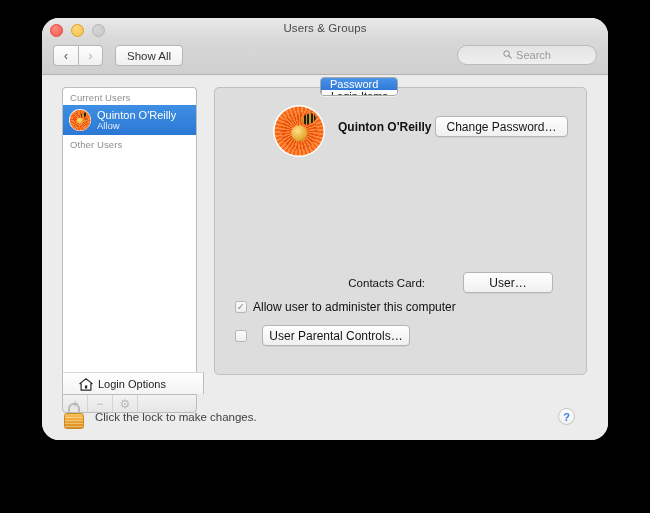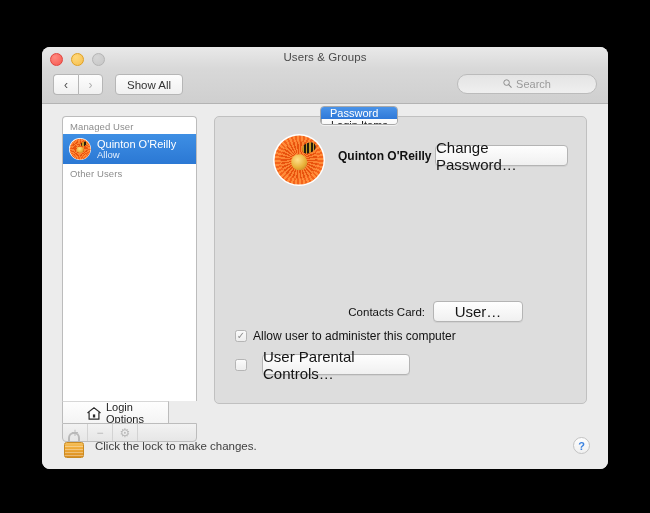--- a/index.html
+++ b/index.html
@@ -21,24 +21,23 @@
   }
 
   
   .window {
     position: absolute;
     left: 42px;
     top: 18px;
     width: 566px;
     height: 422px;
     background: #ececec;
-    border-radius: 8px;
+    border-radius: 17px;
     overflow: hidden;
     box-shadow: 0 3px 14px rgba(0,0,0,0.55);
-    margin-top: 29px;
   }
 
   
   .titlebar {
     position: relative;
     height: 22px;
     background: linear-gradient(to bottom, #e9e9e9 0%, #d8d8d8 100%);
     border-bottom: 0px solid #c2c2c2;
   }
   .traffic {
@@ -250,31 +249,31 @@
     background: repeating-linear-gradient(115deg, #241c11 0px, #241c11 2px, #c89a23 2px, #c89a23 3.4px);
     transform: rotate(-25deg);
     z-index: 3;
   }
 
   
   .loginopts {
     position: absolute;
     left: 20px;
     top: 297px;
-    width: 107px;
+    width: 142px;
     height: 22px;
     background: linear-gradient(to bottom, #fefefe, #f4f4f4);
     border: 1px solid #bcbcbc;
     border-top: 1px solid #d7d7d7;
     border-bottom: none;
     box-sizing: border-box;
     display: flex;
     align-items: center;
     gap: 5px;
-    padding-left: 24px;
+    padding-left: 16px;
   }
   .home-icon {
     position: relative;
     width: 14px; height: 13px;
     flex: 0 0 14px;
   }
   .loginopts-label { font-size: 11px; color: #1d1d1d; }
 
   .btnstrip {
     position: absolute;
@@ -362,21 +361,21 @@
     top: 32px;
     font-size: 12px;
     font-weight: bold;
     color: #101010;
   }
 
   .btn {
     background: linear-gradient(to bottom, #fefefe, #f0f0f0);
     border: 1px solid #b4b4b4;
     border-radius: 4px;
-    font-size: 15px;
+    font-size: 12px;
     color: #151515;
     display: flex;
     align-items: center;
     justify-content: center;
     box-sizing: border-box;
     box-shadow: 0 1px 0 rgba(0,0,0,0.05);
   }
 
   .btn-change-pw {
     position: absolute;
@@ -385,20 +384,21 @@
     width: 133px;
     height: 21px;
   }
 
   .row-contacts {
     position: absolute;
     left: 0; right: 0;
     top: 184px;
     display: flex;
     align-items: center;
+    gap: 30px;
   }
   .label-contacts {
     width: 218px;
     text-align: right;
     font-size: 11.5px;
     color: #111;
     padding-right: 8px;
     box-sizing: border-box;
   }
   .btn-open {
@@ -439,21 +439,21 @@
   .cb-label { font-size: 12px; color: #111; }
   .btn-parental {
     width: 148px;
     height: 21px;
     margin-left: 9px;
   }
 
   
   .lockbar {
     position: absolute;
-    left: 0; right: 1px;
+    left: 0; right: 16px;
     bottom: 0;
     height: 44px;
   }
   .lock-icon {
     position: absolute;
     left: 21px;
     top: 6px;
     width: 22px;
     height: 26px;
   }
@@ -538,21 +538,21 @@
           </svg>
         </span>
         <span class="ph">Search</span>
       </div>
     </div>
 
     <div class="body">
 
       <div class="sidebar">
 
-        <div class="grouphdr">Managed User</div>
+        <div class="grouphdr">Current Users</div>
 
         <div class="userrow selected">
           <div class="uavatar">
             <div class="flower">
               <div class="petals"></div>
               <div class="core"></div>
               <div class="bee"></div>
             </div>
           </div>
           <div class="utext">

